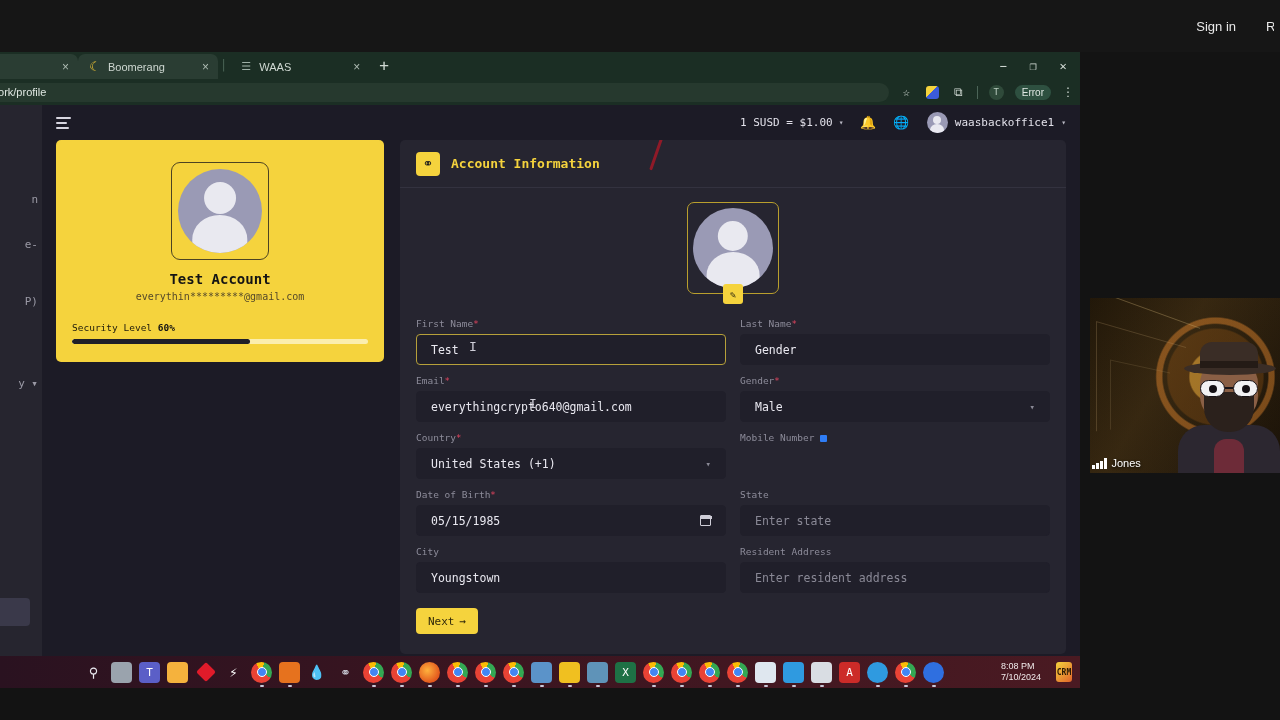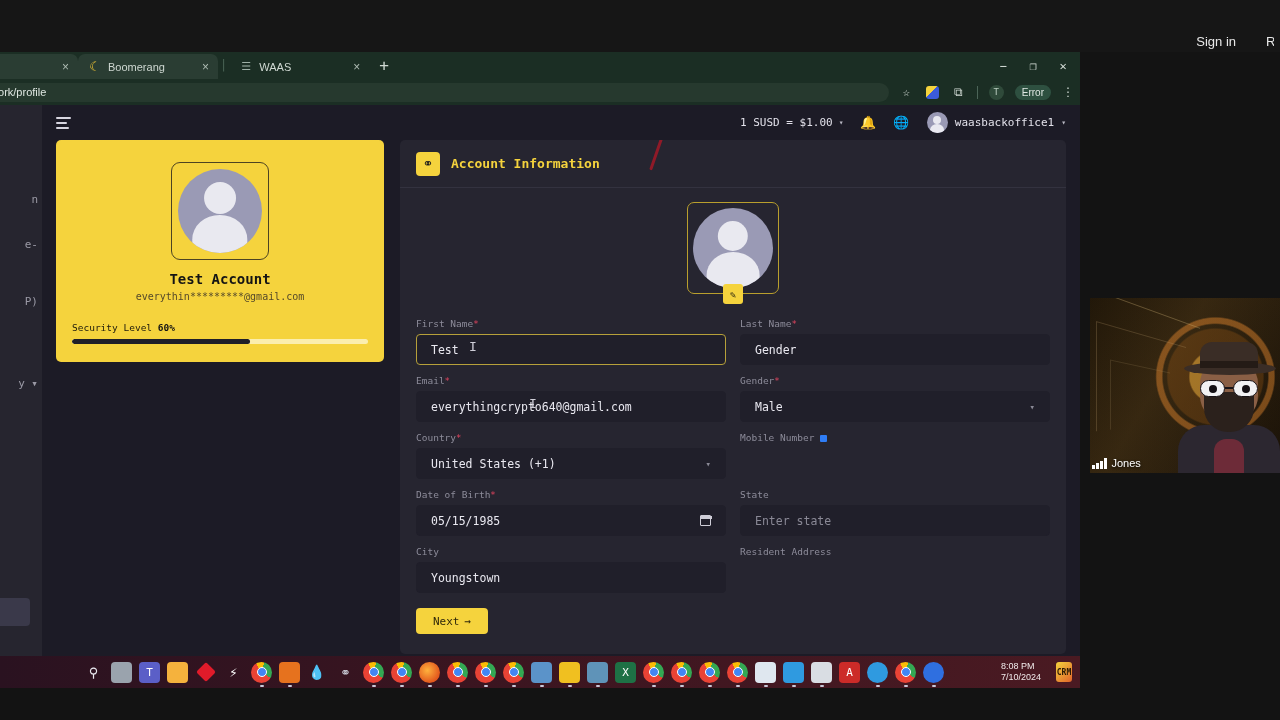--- a/index.html
+++ b/index.html
@@ -11,21 +11,21 @@
   }
   .screen { position: relative; width: 1280px; height: 720px; background: #131313; }
 
   
   .os-top {
     position: absolute; left: 0; top: 0; width: 1280px; height: 52px;
     background: #161616;
   }
   .os-top-right {
     position: absolute; right: 0; top: 0; height: 52px;
-    display: flex; align-items: flex-end; gap: 14px; padding-right: 6px;
+    display: flex; align-items: center; gap: 14px; padding-right: 6px;
   }
   .os-btn {
     color: #e8e8e8; font-size: 13px; font-family: "Liberation Sans", sans-serif;
     padding: 3px 8px; border-radius: 4px;
   }
   .os-btn-cut { overflow: hidden; width: 13px; }
 
   
   .browser {
     position: absolute; left: 0; top: 52px; width: 1080px; height: 636px;
@@ -235,21 +235,21 @@
     content: ""; position: absolute; left: -1.5px; top: 0; right: -1.5px;
     height: 3px; background: #cfced8;
   }
   .ibeam {
     position: absolute; left: 52px; top: 4px; color: #cfced8; font-size: 13px;
     font-family: "DejaVu Sans Mono", monospace;
   }
   .ibeam-email { position: absolute; left: 112px; top: 4px; color: #cfced8; font-size: 13px; }
 
   .next-btn {
-    margin-top: 8px; width: 72px; height: 26px; background: #f5d33d;
+    margin-top: 8px; width: 62px; height: 26px; background: #f5d33d;
     border-radius: 4px; display: flex; align-items: center;
     justify-content: center; gap: 5px; color: #30290b; font-size: 11px;
   }
 
   
   .vtile {
     position: absolute; left: 1090px; top: 298px; width: 190px; height: 175px;
     overflow: hidden; background: #1a120a;
   }
   .vtile .bg {
@@ -564,20 +564,23 @@
 
                 <div class="field">
                   <div class="flabel">City</div>
                   <div class="ctl">
                     <span>Youngstown</span>
                   </div>
                 </div>
 
                 <div class="field">
                   <div class="flabel">Resident Address</div>
+                  <div class="ctl">
+                    <span class="ph">Enter resident address</span>
+                  </div>
                 </div>
 
               </div>
 
               <div class="next-btn">
                 <span>Next</span>
                 <span>→</span>
               </div>
             </div>
           </div>

